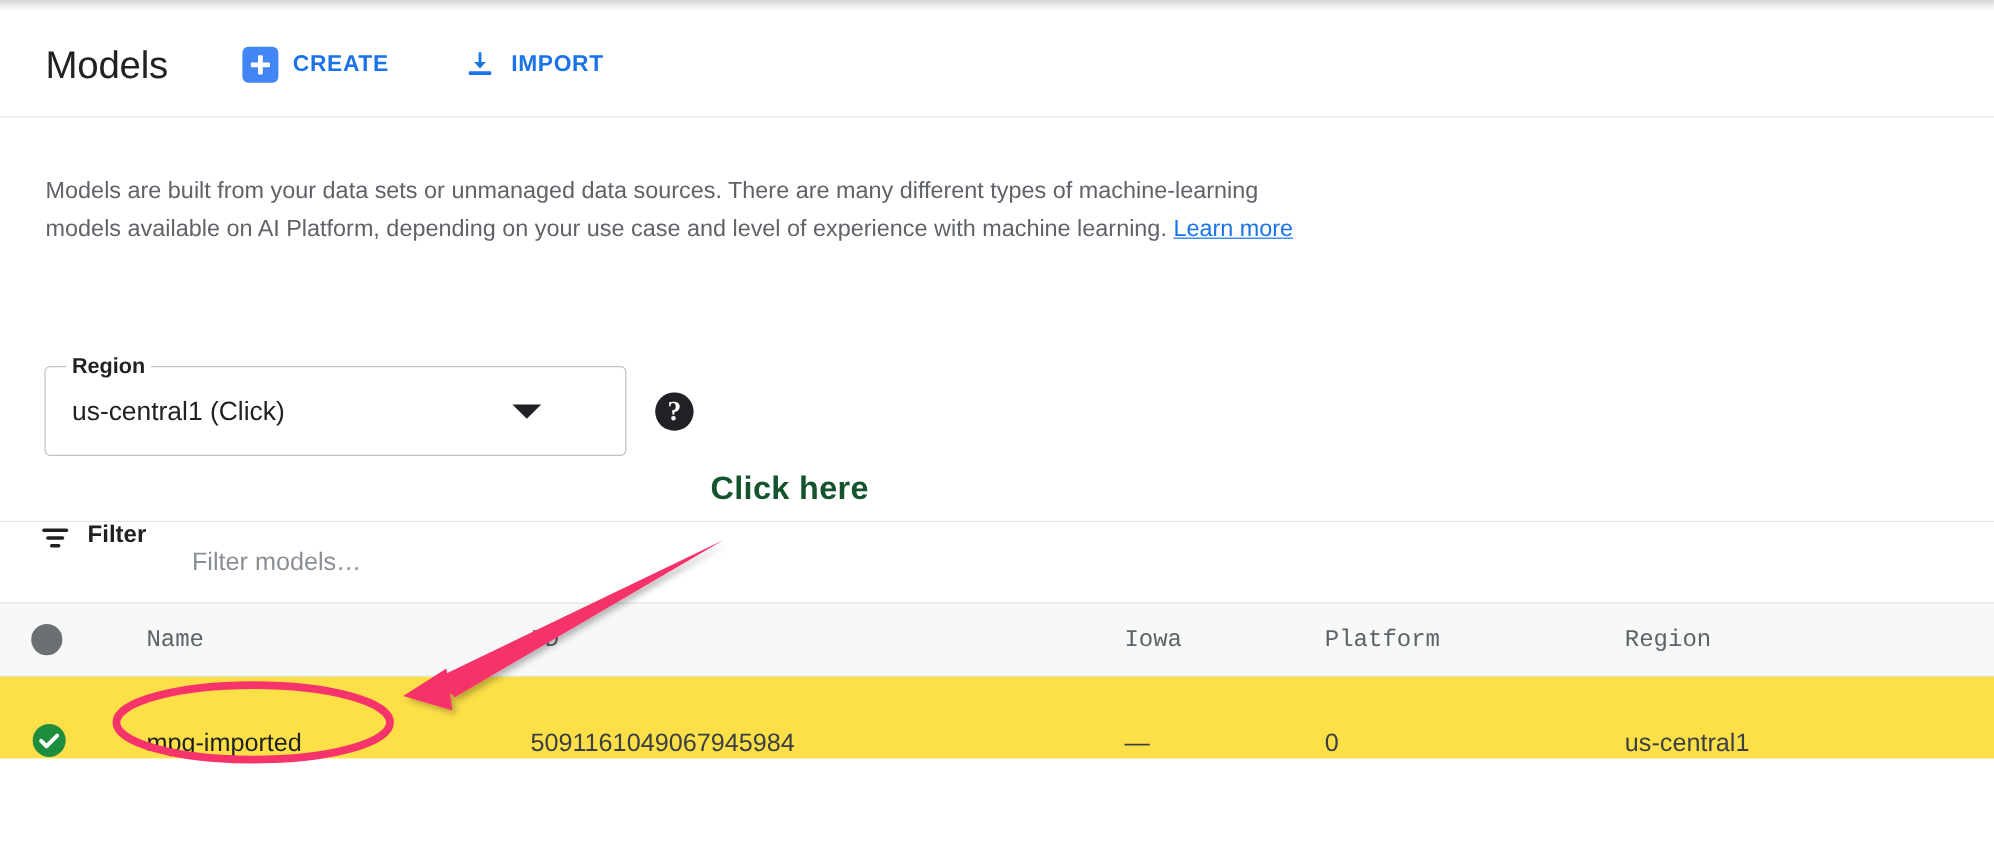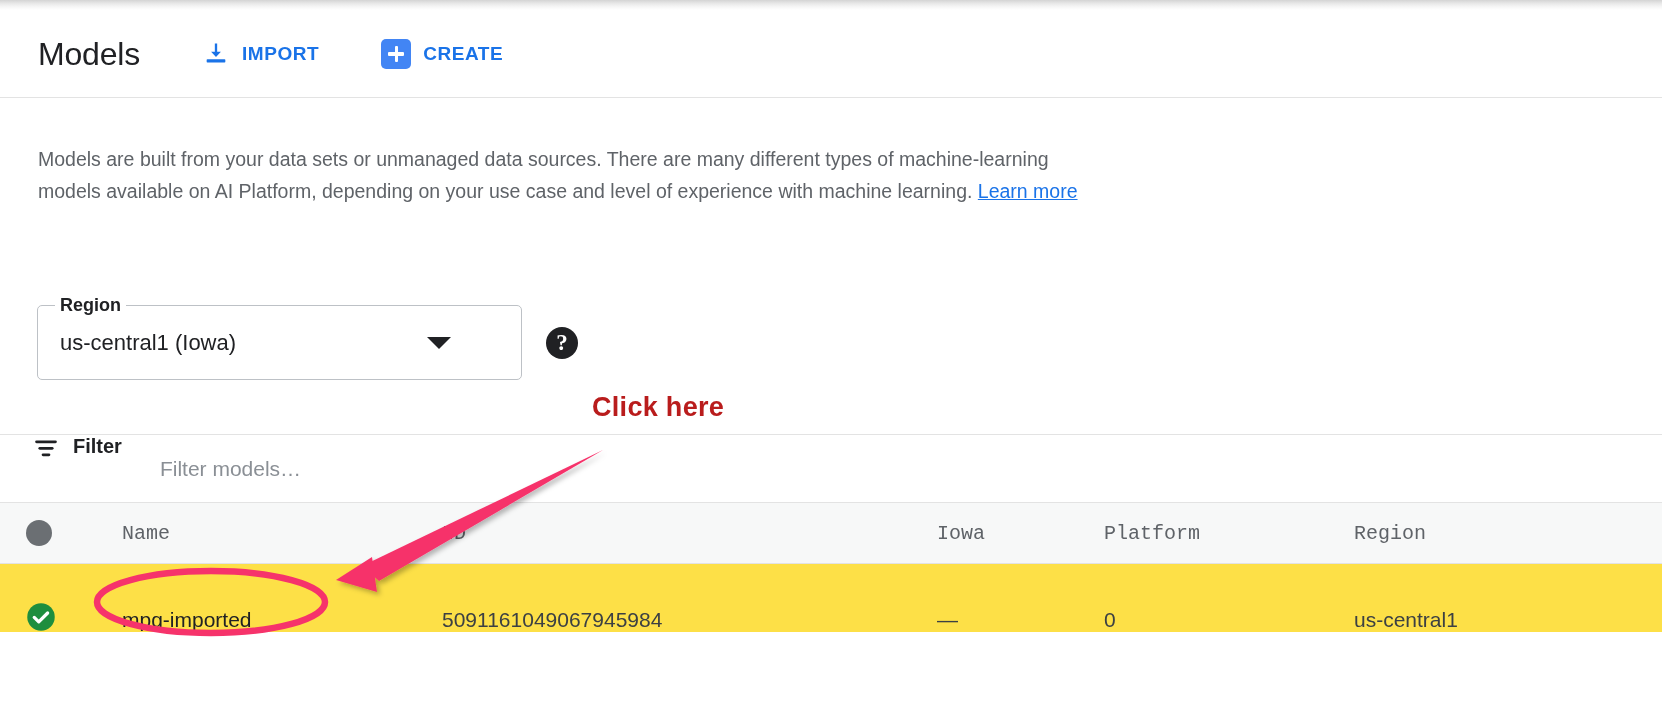--- a/index.html
+++ b/index.html
@@ -194,68 +194,68 @@
   
   .annot-layer {
     position: absolute; left: 0; top: 0; width: 1662px; height: 720px;
     pointer-events: none;
   }
   .annot-text {
     position: absolute;
     left: 592px; top: 392px;
     font-size: 27px;
     font-weight: 700;
-    color: #b91c1c;
+    color: #14532d;
     letter-spacing: .3px;
     text-shadow:
       -2px -2px 0 #fff,  2px -2px 0 #fff,
       -2px  2px 0 #fff,  2px  2px 0 #fff,
       -3px  0   0 #fff,  3px  0   0 #fff,
        0   -3px 0 #fff,  0    3px 0 #fff;
     white-space: nowrap;
   }
 </style>
 </head>
 <body>
 
 <div id="app">
 
   <div class="top-shadow"></div>
 
   <div class="page-header">
     <div class="page-title">Models</div>
 
     <div class="hdr-actions">
+
+      <button class="hdr-btn">
+        <span class="icon-create"></span>
+        <span class="hdr-btn-label">CREATE</span>
+      </button>
 
       <button class="hdr-btn">
         <span>
           <svg class="icon-import" viewBox="0 0 24 24" fill="#1a73e8" aria-hidden="true">
             <path d="M11 3h2v7h3.2L12 14.6 7.8 10H11V3z"></path>
             <rect x="4" y="16.6" width="16" height="2.6" rx="0.6"></rect>
           </svg>
         </span>
         <span class="hdr-btn-label">IMPORT</span>
       </button>
 
-      <button class="hdr-btn">
-        <span class="icon-create"></span>
-        <span class="hdr-btn-label">CREATE</span>
-      </button>
-
     </div>
   </div>
 
   <div class="desc">
     <span>Models are built from your data sets or unmanaged data sources. There are many different types of machine-learning models available on AI Platform, depending on your use case and level of experience with machine learning. </span><a href="#">Learn more</a>
   </div>
 
   <div class="region-wrap">
     <div class="region-field">
       <span class="region-legend">Region</span>
-      <span class="region-value">us-central1 (Iowa)</span>
+      <span class="region-value">us-central1 (Click)</span>
       <span class="region-arrow"></span>
     </div>
     <div class="help-icon">?</div>
   </div>
 
   <div class="filter-bar">
     <span>
       <svg class="filter-icon" viewBox="0 0 24 24" fill="#202124" aria-hidden="true">
         <rect x="2" y="5" width="20" height="2.6" rx="1.3"></rect>
         <rect x="5" y="11" width="14" height="2.6" rx="1.3"></rect>

